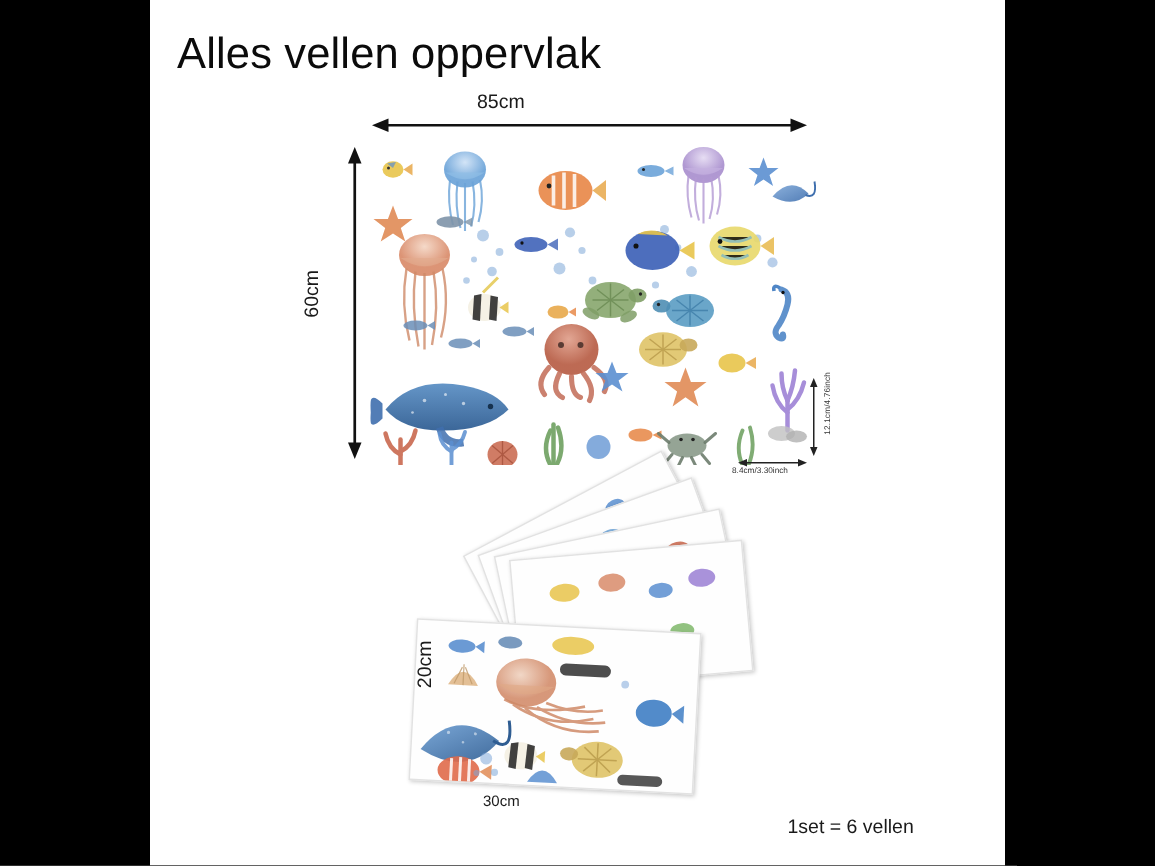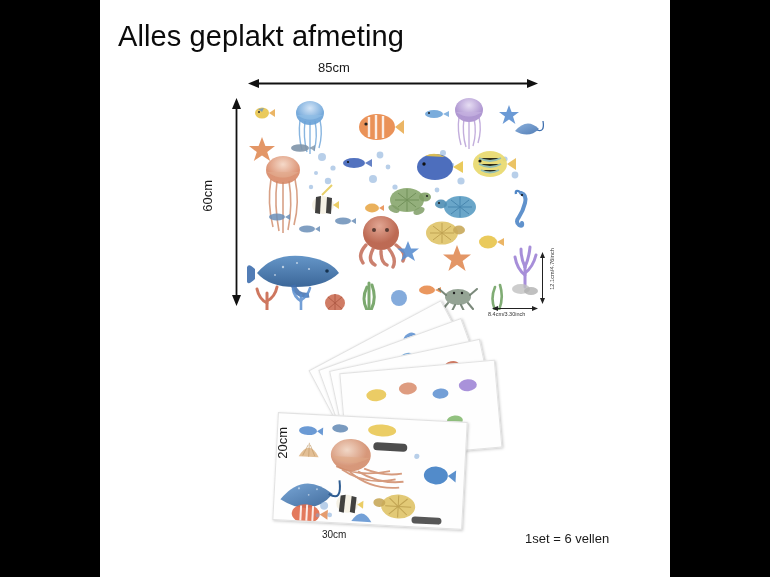--- a/index.html
+++ b/index.html
@@ -89,32 +89,32 @@
     position: absolute; left: 222px; top: 174px;
     font-size: 10px; color: #1a1a1a; white-space: nowrap;
   }
   #sheet-h-label {
     position: absolute; left: 175px; top: 72px;
     font-size: 13px; color: #1a1a1a;
     writing-mode: vertical-rl; transform: rotate(180deg);
     white-space: nowrap;
   }
   #set-note {
-    position: absolute; left: 425px; top: 176px;
+    position: absolute; left: 425px; top: 188px;
     font-size: 13px; color: #1a1a1a; white-space: nowrap;
   }
   svg { display: block; overflow: visible; }
 </style>
 </head>
 <body>
 
 <div id="stage">
   <div id="canvas">
 
-    <div id="heading-1" class="heading">Alles geplakt afmeting</div>
+    <div id="heading-1" class="heading">Alles vellen oppervlak</div>
 
     <div id="wall-section">
 
       <div id="dim-top-label">85cm</div>
 
       <svg id="dim-top-arrow" class="arrow-h" viewBox="0 0 290 11">
         <line x1="6" y1="5.5" x2="284" y2="5.5" stroke="#111" stroke-width="1.8"></line>
         <polygon points="0,5.5 11,1 11,10" fill="#111"></polygon>
         <polygon points="290,5.5 279,1 279,10" fill="#111"></polygon>
       </svg>

